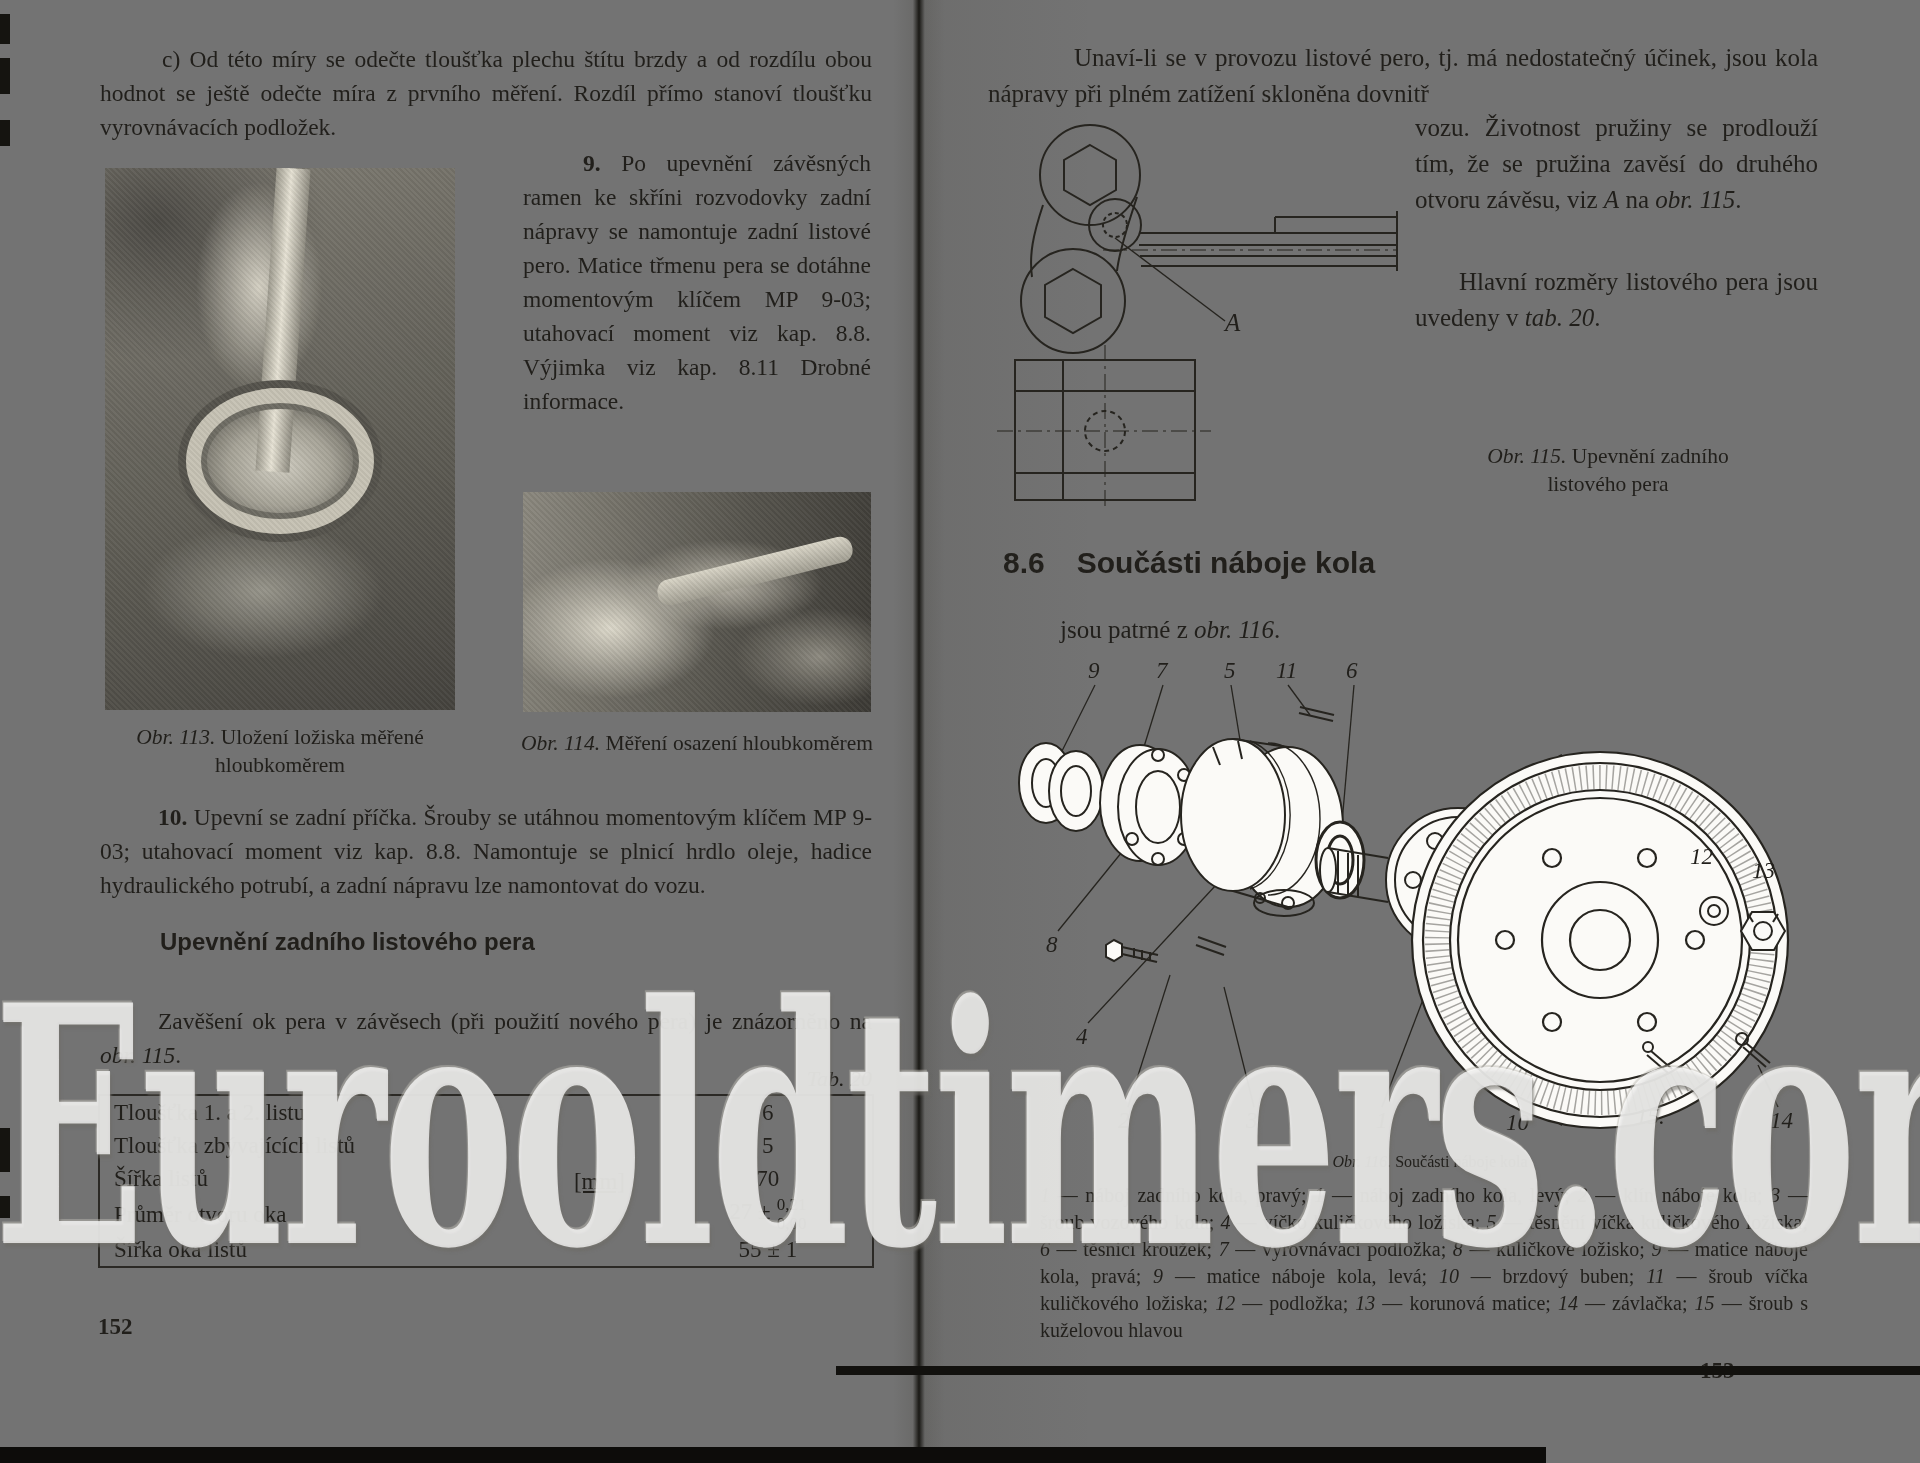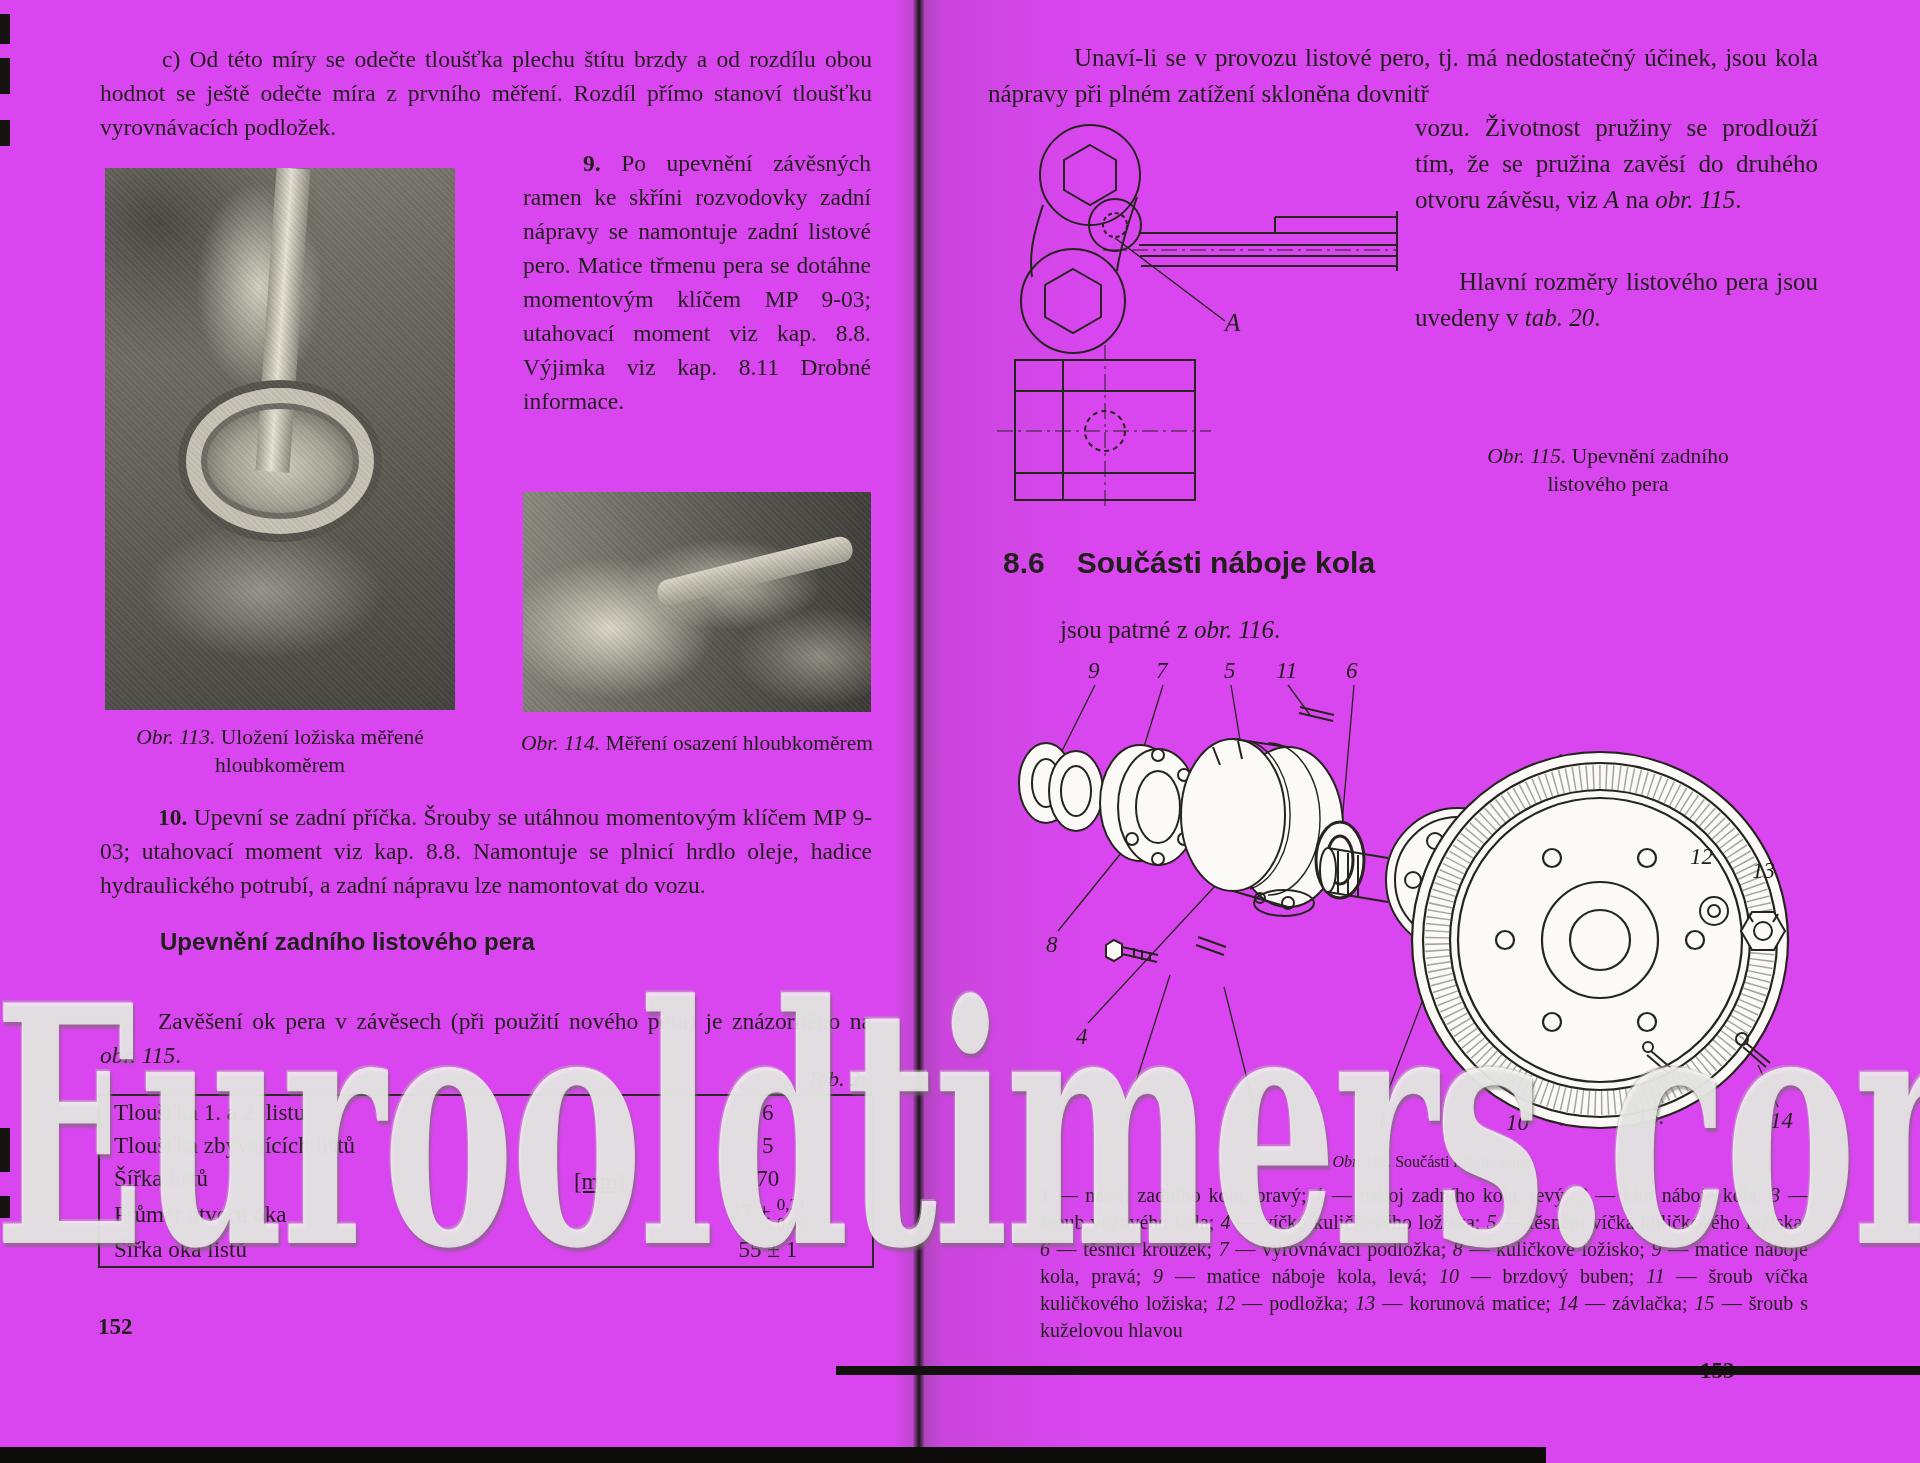--- a/index.html
+++ b/index.html
@@ -1,16 +1,16 @@
 <!DOCTYPE html>
 <html><head>
 <meta charset="utf-8">
 <style>
   html,body{margin:0;padding:0;background:#e8e6e1;}
-  .spread{position:relative;width:1920px;height:1463px;background:#d946ef;overflow:hidden;
+  .spread{position:relative;width:1920px;height:1463px;background:#737373;overflow:hidden;
           font-family:"Liberation Serif","DejaVu Serif",serif;color:#211f1b;}
   .abs{position:absolute;}
   .body-text{font-size:23.5px;line-height:34px;text-align:justify;}
   .rp .body-text, .rp.body-text{font-size:25px;line-height:36px;}
   .caption{font-size:21.5px;line-height:28px;text-align:center;}
   .heading-sans{font-family:"Liberation Sans","DejaVu Sans",sans-serif;font-weight:bold;}
   b{font-weight:bold;} i{font-style:italic;}
   
   .photo{background:#6b6962;overflow:hidden;z-index:10;}
   .grain{position:absolute;inset:0;opacity:.5;

